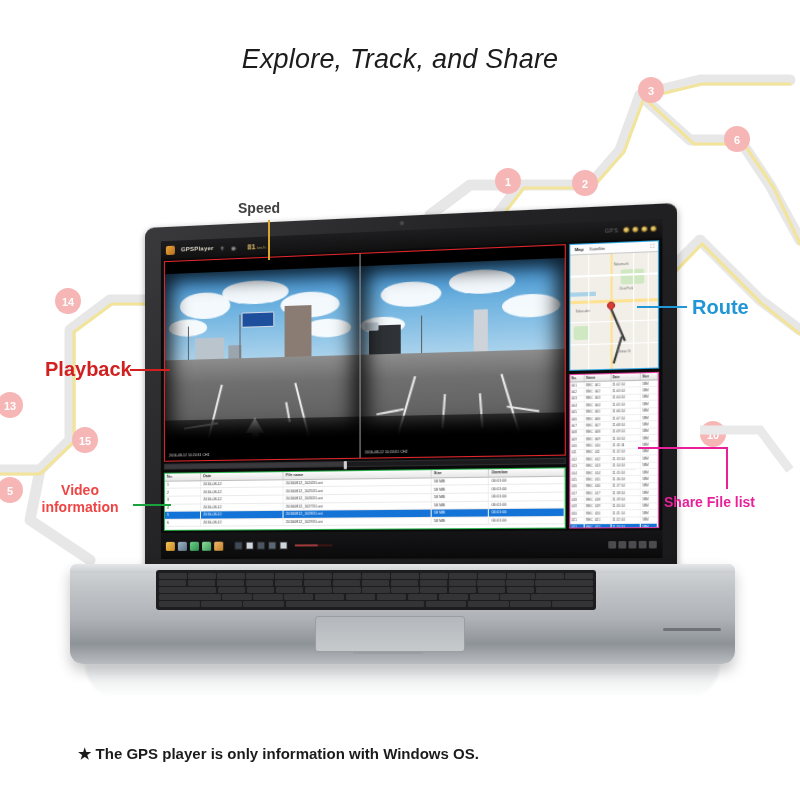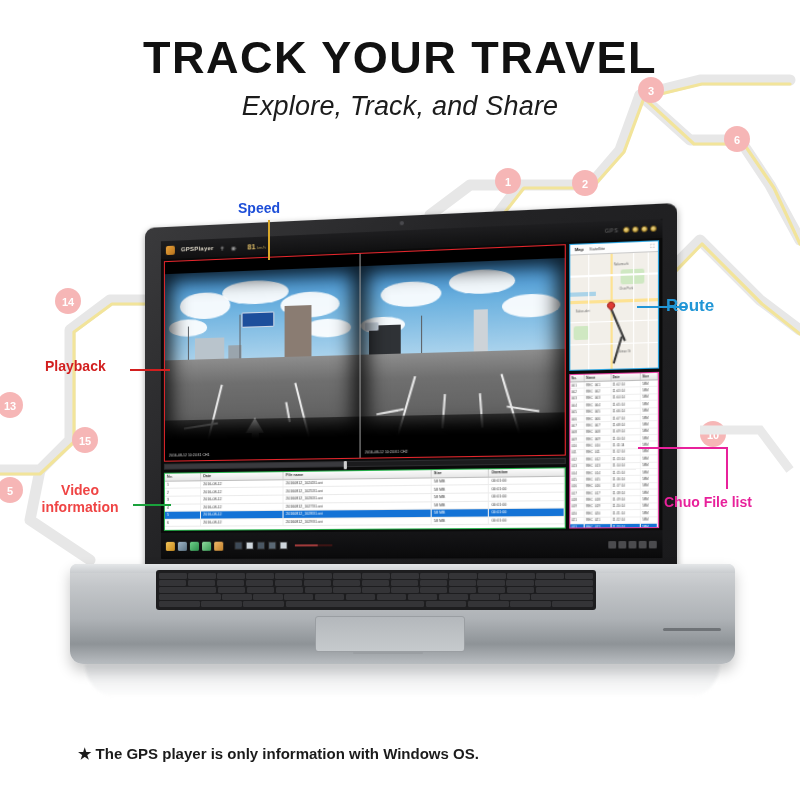--- a/index.html
+++ b/index.html
@@ -247,27 +247,27 @@
   .bsm { width:7px; height:7px; border-radius:1px; background:#4b4b4e; }
 
   
   .ann { position:absolute; z-index:9; font-weight:bold; }
   .ann .txt { white-space:pre-line; line-height:1.12; }
   .lead { position:absolute; z-index:8; }
 
   #lbl-speed { left:238px; top:200px; font-size:14px; color:#d9a82a; }
   #lead-speed { left:268px; top:220px; width:2px; height:40px; background:#d9a82a; }
 
-  #lbl-playback { left:45px; top:358px; font-size:14px; color:#d21f1f; }
+  #lbl-playback { left:45px; top:358px; font-size:20px; color:#d21f1f; }
   #lead-playback { left:130px; top:369px; width:40px; height:2px; background:#d21f1f; }
 
   #lbl-videoinfo { left:22px; top:482px; font-size:14px; color:#1aa23c; text-align:center; width:116px; }
   #lead-videoinfo { left:133px; top:504px; width:38px; height:2px; background:#1aa23c; }
 
-  #lbl-route { left:666px; top:296px; font-size:17px; color:#2196d6; }
+  #lbl-route { left:692px; top:296px; font-size:20px; color:#2196d6; }
   #lead-route { left:637px; top:306px; width:50px; height:2px; background:#2196d6; }
 
   #lbl-filelist { left:664px; top:494px; font-size:14px; color:#e8219b; }
   #lead-filelist-h { left:638px; top:447px; width:88px; height:2px; background:#e8219b; }
   #lead-filelist-v { left:726px; top:447px; width:2px; height:42px; background:#e8219b; }
 
   
   .footer {
     position:absolute; left:78px; top:745px; font-size:15px;
     font-weight:bold; color:#1b1b1b; z-index:9;
@@ -310,21 +310,20 @@
       <text x="85" y="445" font-size="11" font-family="Liberation Sans, sans-serif" font-weight="bold" fill="#fff" text-anchor="middle">15</text>
     <circle cx="10" cy="490" r="13" fill="#f6b6b6"></circle>
       <text x="10" y="495" font-size="11" font-family="Liberation Sans, sans-serif" font-weight="bold" fill="#fff" text-anchor="middle">5</text>
   </g>
   <g fill="none" stroke="#e9e9e9" stroke-width="9">
     <path d="M700,430 L760,430 L790,470"></path>
   </g>
 </svg>
 
 <div class="header">
-  <div class="title">TRACK YOUR TRAVEL</div>
   <div class="subtitle">Explore, Track, and Share</div>
 </div>
 
 <div class="laptop">
 
   <div class="lid">
     <div class="webcam"></div>
     <div class="lid-inner">
 
       <div class="app">
@@ -743,21 +742,21 @@
         </div>
     </div>
     <div class="trackpad"></div>
     <div class="tp-notch"></div>
     <div class="dvd-slot"></div>
   </div>
   <div class="reflection"></div>
 </div>
 
 <div class="lead" id="lead-speed"></div>
-<div class="ann" id="lbl-speed" style="color: #1d4ed8;">
+<div class="ann" id="lbl-speed" style="color: #404040;">
   <span class="txt">Speed</span>
 </div>
 
 <div class="lead" id="lead-playback"></div>
 <div class="ann" id="lbl-playback" style="color: rgb(210, 31, 31);">
   <span class="txt">Playback</span>
 </div>
 
 <div class="lead" id="lead-videoinfo"></div>
 <div class="ann" id="lbl-videoinfo" style="color: #ef4444;">
@@ -766,16 +765,16 @@
 </div>
 
 <div class="lead" id="lead-route"></div>
 <div class="ann" id="lbl-route" style="color: rgb(33, 150, 214);">
   <span class="txt">Route</span>
 </div>
 
 <div class="lead" id="lead-filelist-h"></div>
 <div class="lead" id="lead-filelist-v"></div>
 <div class="ann" id="lbl-filelist" style="color: rgb(232, 33, 155);">
-  <span class="txt">Chuo File list</span>
+  <span class="txt">Share File list</span>
 </div>
 
 <div class="footer">★ The GPS player is only information with Windows OS.</div>
 
 </body></html>

